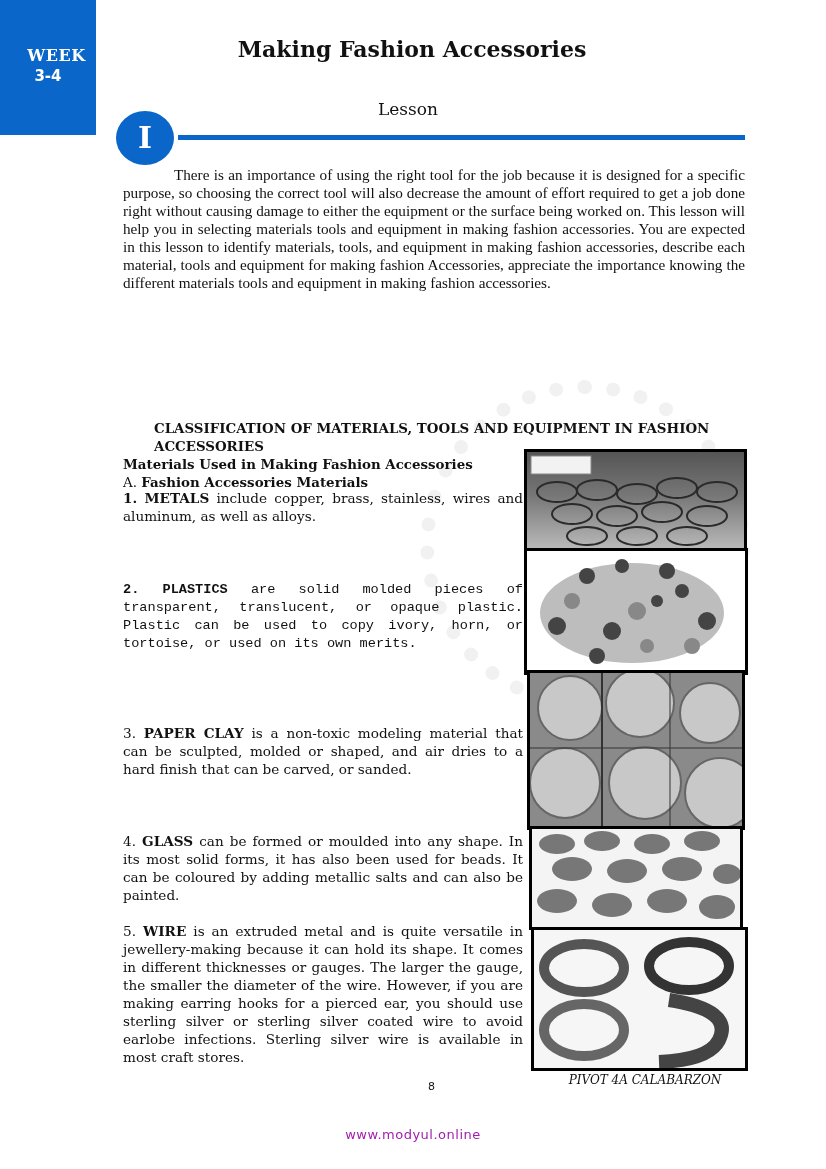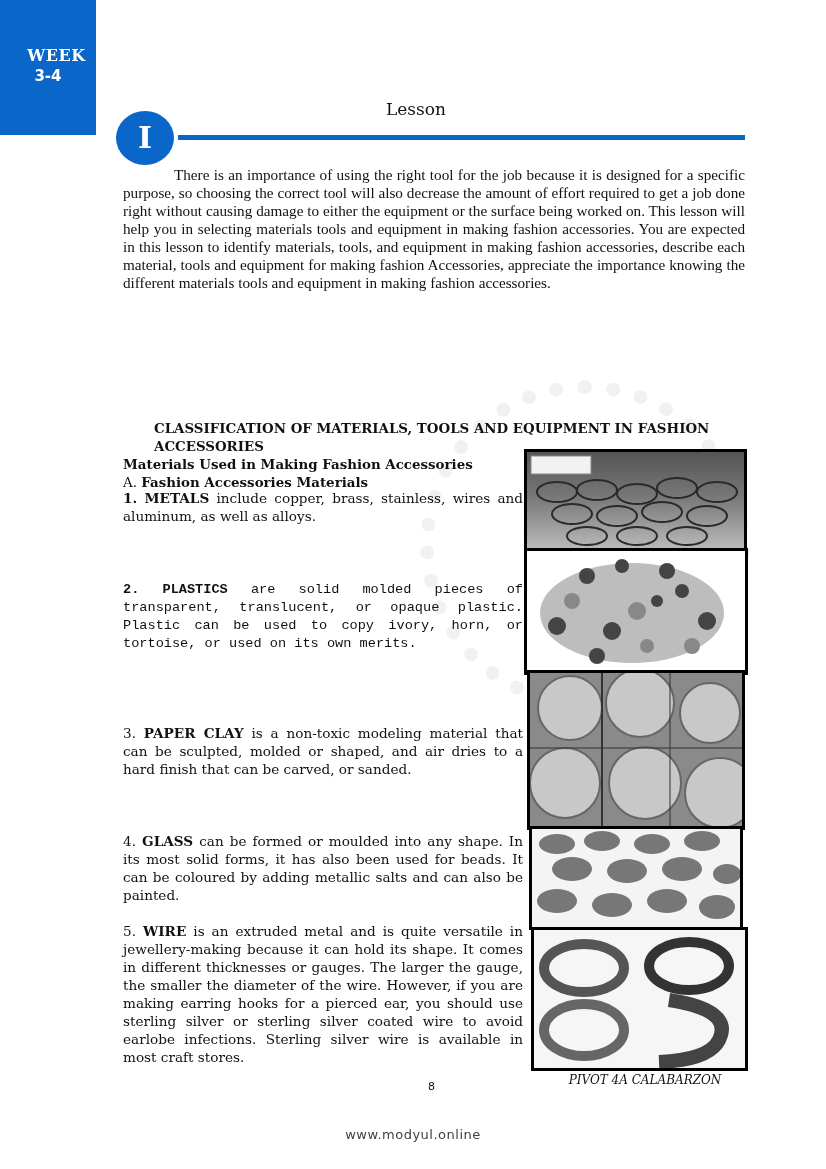--- a/index.html
+++ b/index.html
@@ -1,46 +1,47 @@
 <!DOCTYPE html>
 <html><head>
 <meta charset="utf-8">
 <style>
   html, body { margin:0; padding:0; background:#ffffff; }
   body { width:826px; height:1169px; position:relative; overflow:hidden; font-family:"DejaVu Serif", serif; color:#111; }
   .week-box { position:absolute; left:0; top:0; width:96px; height:135px; background:#0a66c8; color:#fff; text-align:center; }
   .week-box .w1 { position:absolute; left:0; right:0; top:46px; font-family:"DejaVu Serif", serif; font-weight:bold; font-size:16px; letter-spacing:0.5px;padding-left:17px; }
   .week-box .w2 { position:absolute; left:0; right:0; top:67px; font-family:"DejaVu Sans", sans-serif; font-weight:bold; font-size:15px; }
   .title { position:absolute; left:120px; width:584px; top:32px; text-align:center; font-family:"DejaVu Serif", serif; font-weight:bold; font-size:22px; line-height:34px; }
-  .lesson-label { position:absolute; left:124px; width:584px; top:99px; text-align:center; font-family:"DejaVu Serif", serif; font-size:17px; }
+  .lesson-label { position:absolute; left:116px; width:584px; top:99px; text-align:center; font-family:"DejaVu Serif", serif; font-size:17px; }
   .section-circle { position:absolute; left:116px; top:111px; width:58px; height:54px; border-radius:50%; background:#0a66c8; color:#fff; font-family:"DejaVu Serif", serif; font-weight:bold; font-size:30px; text-align:center; line-height:54px; }
   .section-rule { position:absolute; left:178px; top:135px; width:567px; height:5px; background:#0a66c8; }
   .body-text { position:absolute; left:123px; width:622px; font-family:"Liberation Serif", serif; font-size:15.2px; line-height:18px; text-align:justify; }
   .body-text p { margin:0; text-indent:51px; }
   .heading { position:absolute; left:123px; width:622px; font-family:"DejaVu Serif", serif; font-weight:bold; font-size:13.4px; line-height:18px; }
   .sub { position:absolute; left:123px; font-family:"DejaVu Serif", serif; font-size:13.4px; line-height:18px; }
   .item { position:absolute; left:123px; width:400px; font-family:"DejaVu Serif", serif; font-size:13.6px; line-height:18px; text-align:justify; }
   .item b { font-weight:bold; }
   .photo { position:absolute; border:3px solid #000; overflow:hidden; box-sizing:border-box; }
   .caption { position:absolute; left:535px; top:1073px; width:220px; text-align:center; font-family:"DejaVu Serif", serif; font-style:italic; font-size:12px; }
   .page-num { position:absolute; left:428px; top:1080px; font-family:"DejaVu Sans", sans-serif; font-size:11px; }
-  .watermark { position:absolute; left:0; right:0; top:1127px; text-align:center; font-family:"DejaVu Sans", sans-serif; font-size:13px; color:#404040; letter-spacing:0.5px; }
+  .watermark { position:absolute; left:0; right:0; top:1127px; text-align:center; font-family:"DejaVu Sans", sans-serif; font-size:13px; color:#a21caf; letter-spacing:0.5px; }
   .seal { position:absolute; left:420px; top:380px; width:330px; height:330px; border-radius:50%; border:14px dotted #ececec; opacity:0.7; box-sizing:border-box; }
 </style>
 </head>
 <body>
 
 <div class="seal"></div>
 
 <div class="week-box">
   <div class="w1">WEEK</div>
   <div class="w2">3-4</div>
 </div>
 
 <div class="title">
+  <div>Making Fashion Accessories</div>
 </div>
 <div class="lesson-label">Lesson</div>
 
 <div class="section-circle">I</div>
 <div class="section-rule"></div>
 
 <div class="body-text" style="top:166px;">
   <p>There is an importance of using the right tool for the job because it is designed for a specific purpose, so choosing the correct tool will also decrease the amount of effort required to get a job done right without causing damage to either the equipment or the surface being worked on. This lesson will help you in selecting materials tools and equipment in making fashion accessories. You are expected in this lesson to identify materials, tools, and equipment in making fashion accessories, describe each material, tools and equipment for making fashion Accessories, appreciate the importance knowing the different materials tools and equipment in making fashion accessories.</p>
 </div>
 

